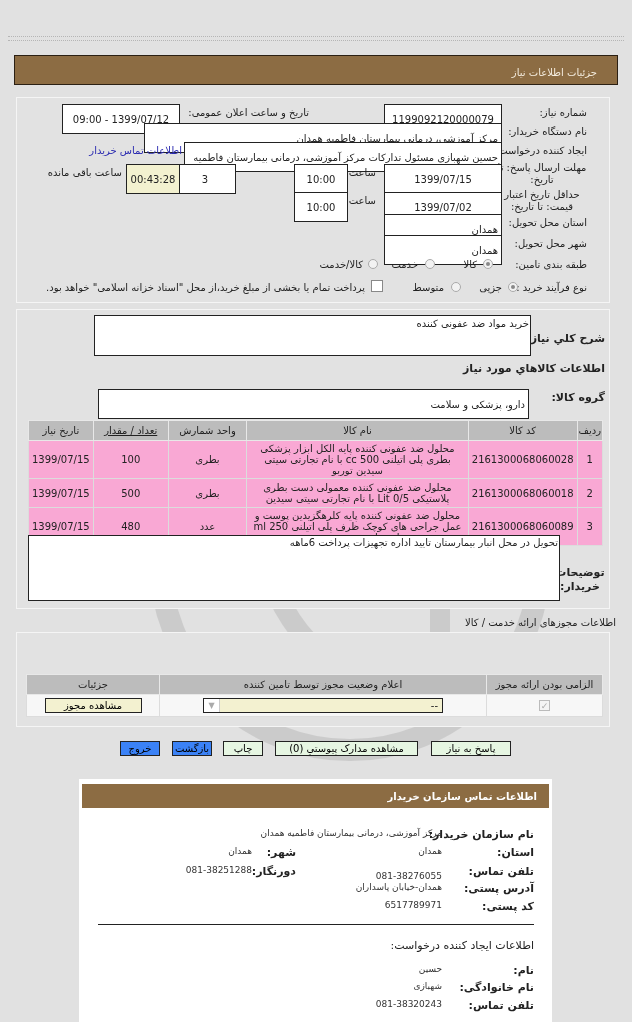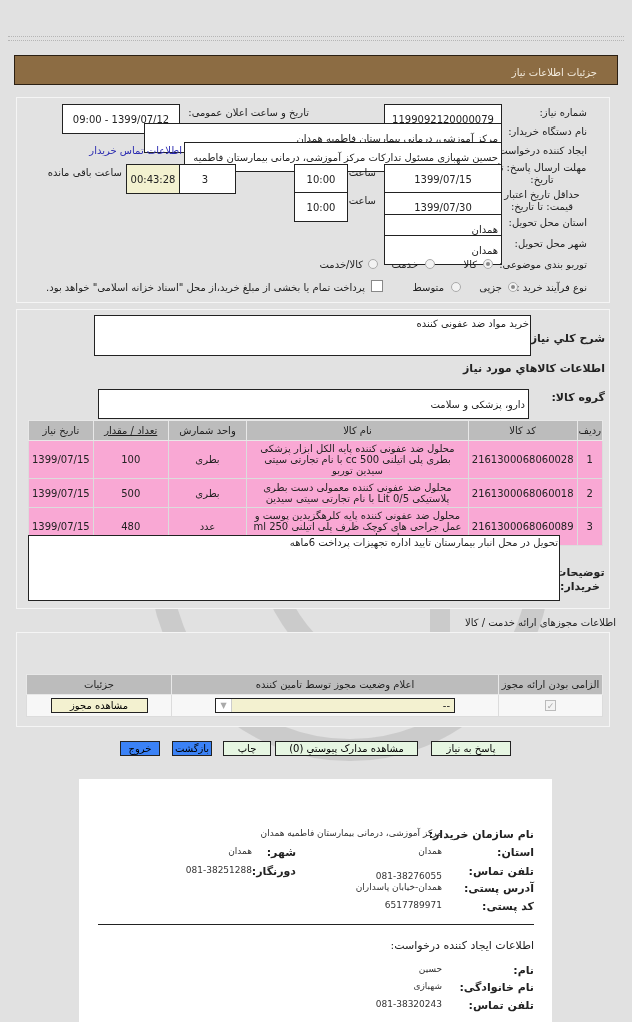--- a/index.html
+++ b/index.html
@@ -106,31 +106,31 @@
 <span class="lbl" style="right:45px;top:162px;width:90px;white-space:normal;line-height:12px;">مهلت ارسال پاسخ: تا تاریخ:</span>
 <div class="box c" style="left:384px;width:118px;top:164px;">1399/07/15</div>
 <span class="lbl" style="right:256px;top:167px;">ساعت</span>
 <div class="box c" style="left:294px;width:54px;top:164px;">10:00</div>
 <div class="box c" style="left:174px;width:62px;top:164px;">3</div>
 <span class="lbl" style="right:461px;top:167px;">روز و</span>
 <div class="box c yellow" style="left:126px;width:54px;top:164px;">00:43:28</div>
 <span class="lbl" style="right:510px;top:167px;">ساعت باقی مانده</span>
 
 <span class="lbl" style="right:45px;top:189px;width:90px;white-space:normal;line-height:12px;">حداقل تاریخ اعتبار قیمت: تا تاریخ:</span>
-<div class="box c" style="left:384px;width:118px;top:192px;">1399/07/30</div>
+<div class="box c" style="left:384px;width:118px;top:192px;">1399/07/02</div>
 <span class="lbl" style="right:256px;top:195px;">ساعت</span>
 <div class="box c" style="left:294px;width:54px;top:192px;">10:00</div>
 
 <span class="lbl" style="right:45px;top:217px;">استان محل تحویل:</span>
 <div class="box" style="left:384px;width:118px;top:214px;">همدان</div>
 
 <span class="lbl" style="right:45px;top:238px;">شهر محل تحویل:</span>
 <div class="box" style="left:384px;width:118px;top:235px;">همدان</div>
 
-<span class="lbl" style="right:45px;top:259px;">توربو بندی موضوعی:</span>
+<span class="lbl" style="right:45px;top:259px;">طبقه بندی تامین:</span>
 <span class="radio on" style="left:483px;top:259px;"></span>
 <span class="lbl" style="right:155px;top:259px;">کالا</span>
 <span class="radio" style="left:425px;top:259px;"></span>
 <span class="lbl" style="right:214px;top:259px;">خدمت</span>
 <span class="radio" style="left:368px;top:259px;"></span>
 <span class="lbl" style="right:269px;top:259px;">کالا/خدمت</span>
 
 <span class="lbl" style="right:45px;top:282px;">نوع فرآیند خرید :</span>
 <span class="radio on" style="left:508px;top:282px;"></span>
 <span class="lbl" style="right:130px;top:282px;font-family:Liberation Serif, serif;">جزیی</span>
@@ -193,21 +193,21 @@
 <textarea class="ta" style="left: 28px; top: 535px; width: 532px; height: 66px;" readonly=""></textarea>
 <span class="lbl" style="right:74px;top:537px;">تحویل در محل انبار بیمارستان تایید اداره تجهیزات پرداخت 6ماهه</span>
 
 <span class="lbl" style="right:16px;top:617px;">اطلاعات مجوزهای ارائه خدمت / کالا</span>
 
 <div class="panel" style="top:632px;height:95px;"></div>
 
 <table class="lic">
   <thead>
     <tr>
-      <th style="width:104px;">الزامی بودن ارائه مجوز</th>
+      <th style="width:116px;">الزامی بودن ارائه مجوز</th>
       <th style="width:327px;">اعلام وضعیت مجوز توسط تامین کننده</th>
       <th>جزئیات</th>
     </tr>
   </thead>
   <tbody>
     <tr>
       <td>
         <span style="display:inline-block;width:11px;height:11px;border:1px solid #bbb;background:#f4f4f4;color:#aaa;font-size:9px;line-height:10px;">✓</span>
       </td>
       <td>
@@ -218,25 +218,28 @@
       </td>
       <td>
         <button class="btn yellow" style="position:static;width:97px;">مشاهده مجوز</button>
       </td>
     </tr>
   </tbody>
 </table>
 
 <button class="btn green" style="left:431px;top:741px;width:80px;">پاسخ به نیاز</button>
 <button class="btn green" style="left:275px;top:741px;width:143px;">مشاهده مدارک پیوستي (0)</button>
-<button class="btn green" style="left:223px;top:741px;width:48px;">چاپ</button>
+<button class="btn green" style="left:223px;top:741px;width:40px;">چاپ</button>
 <button class="btn pink" style="left:172px;top:741px;width:40px;">بازگشت</button>
 <button class="btn pink" style="left:120px;top:741px;width:40px;">خروج</button>
 
 <div class="contact">
+  <div class="contact-bar">
+    <span>اطلاعات تماس سازمان خریدار</span>
+  </div>
 
   <span class="c-lbl" style="right:18px;top:49px;">نام سازمان خریدار:</span>
   <span class="c-val" style="right:110px;top:49px;">مرکز آموزشی، درمانی بیمارستان فاطمیه همدان</span>
 
   <span class="c-lbl" style="right:18px;top:67px;">استان:</span>
   <span class="c-val" style="right:110px;top:67px;">همدان</span>
   <span class="c-lbl" style="right:256px;top:67px;">شهر:</span>
   <span class="c-val" style="right:300px;top:67px;">همدان</span>
 
   <span class="c-lbl" style="right:18px;top:86px;">تلفن تماس:</span>

